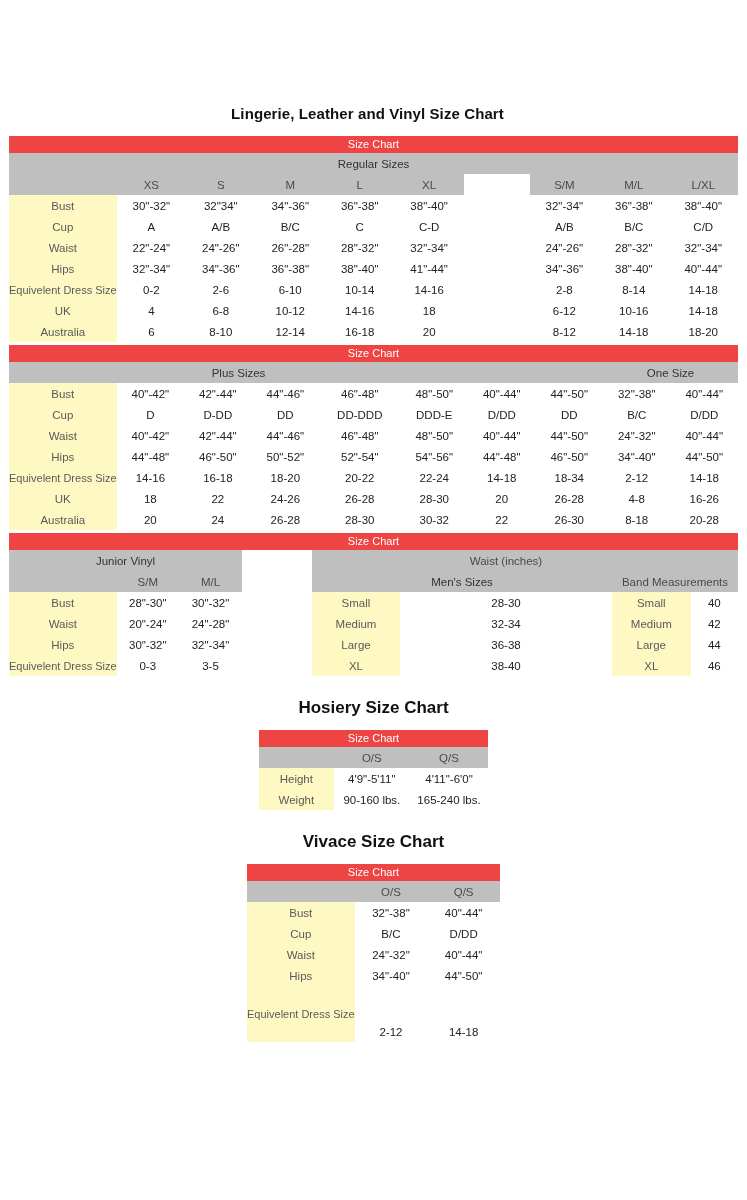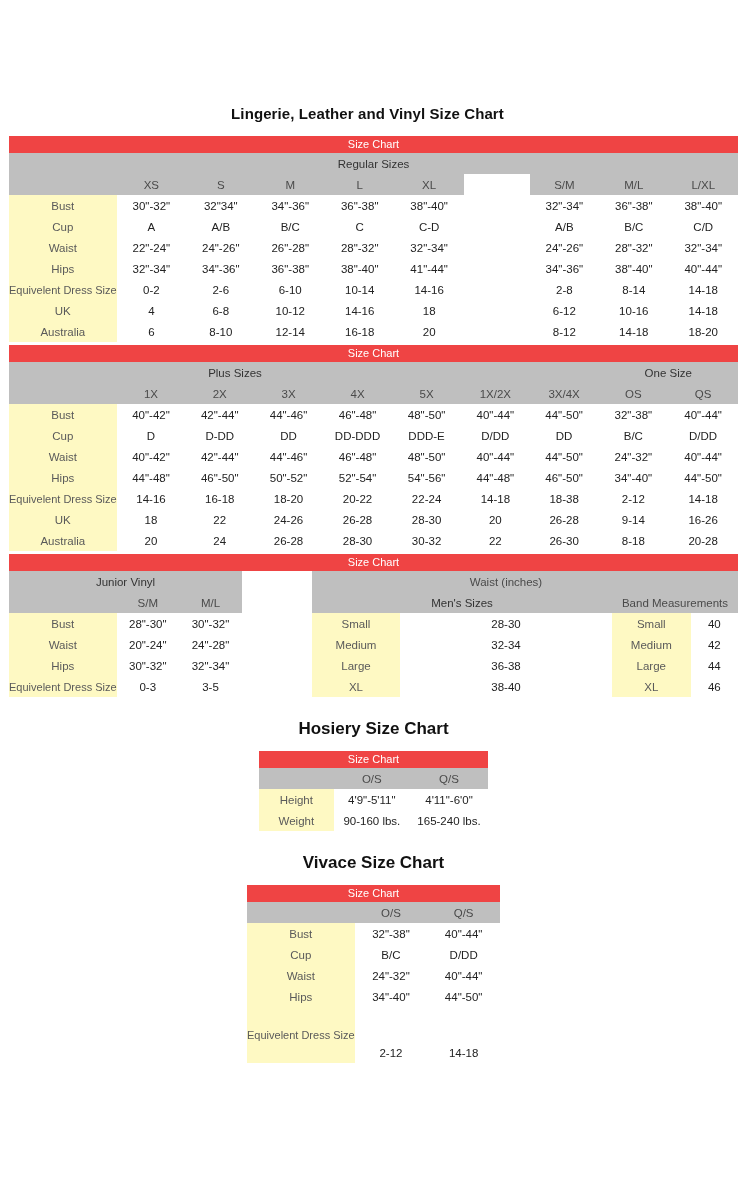--- a/index.html
+++ b/index.html
@@ -242,32 +242,20 @@
 
   <div class="full-wrap" style="margin-top:3px;">
     <div class="band">Size Chart</div>
     <table class="sz">
       <tbody>
           <tr>
         <td class="subhead" colspan="6">Plus Sizes</td>
         <td class="subhead" colspan="2"></td>
         <td class="subhead" colspan="2">One Size</td>
       </tr>
-      <tr>
-        <td class="hdr" style="width:88px"></td>
-        <td class="hdr" style="width:71px">1X</td>
-        <td class="hdr" style="width:71px">2X</td>
-        <td class="hdr" style="width:71px">3X</td>
-        <td class="hdr" style="width:71px">4X</td>
-        <td class="hdr" style="width:71px">5X</td>
-        <td class="hdr" style="width:71px">1X/2X</td>
-        <td class="hdr" style="width:71px">3X/4X</td>
-        <td class="hdr" style="width:72px">OS</td>
-        <td class="hdr" style="width:72px">QS</td>
-      </tr>
 
       <tr>
         <td class="rowlabel">Bust</td>
         <td class="white">40"-42"</td>
         <td class="white">42"-44"</td>
         <td class="white">44"-46"</td>
         <td class="white">46"-48"</td>
         <td class="white">48"-50"</td>
         <td class="white">40"-44"</td>
         <td class="white">44"-50"</td>
@@ -311,34 +299,34 @@
         <td class="white">44"-50"</td>
       </tr>
       <tr>
         <td class="rowlabel twoline tall">Equivelent Dress Size</td>
         <td class="white tall">14-16</td>
         <td class="white tall">16-18</td>
         <td class="white tall">18-20</td>
         <td class="white tall">20-22</td>
         <td class="white tall">22-24</td>
         <td class="white tall">14-18</td>
-        <td class="white tall">18-38</td>
+        <td class="white tall">18-34</td>
         <td class="white tall">2-12</td>
         <td class="white tall">14-18</td>
       </tr>
       <tr>
         <td class="rowlabel">UK</td>
         <td class="white">18</td>
         <td class="white">22</td>
         <td class="white">24-26</td>
         <td class="white">26-28</td>
         <td class="white">28-30</td>
         <td class="white">20</td>
         <td class="white">26-28</td>
-        <td class="white">9-14</td>
+        <td class="white">4-8</td>
         <td class="white">16-26</td>
       </tr>
       <tr>
         <td class="rowlabel">Australia</td>
         <td class="white">20</td>
         <td class="white">24</td>
         <td class="white">26-28</td>
         <td class="white">28-30</td>
         <td class="white">30-32</td>
         <td class="white">22</td>

